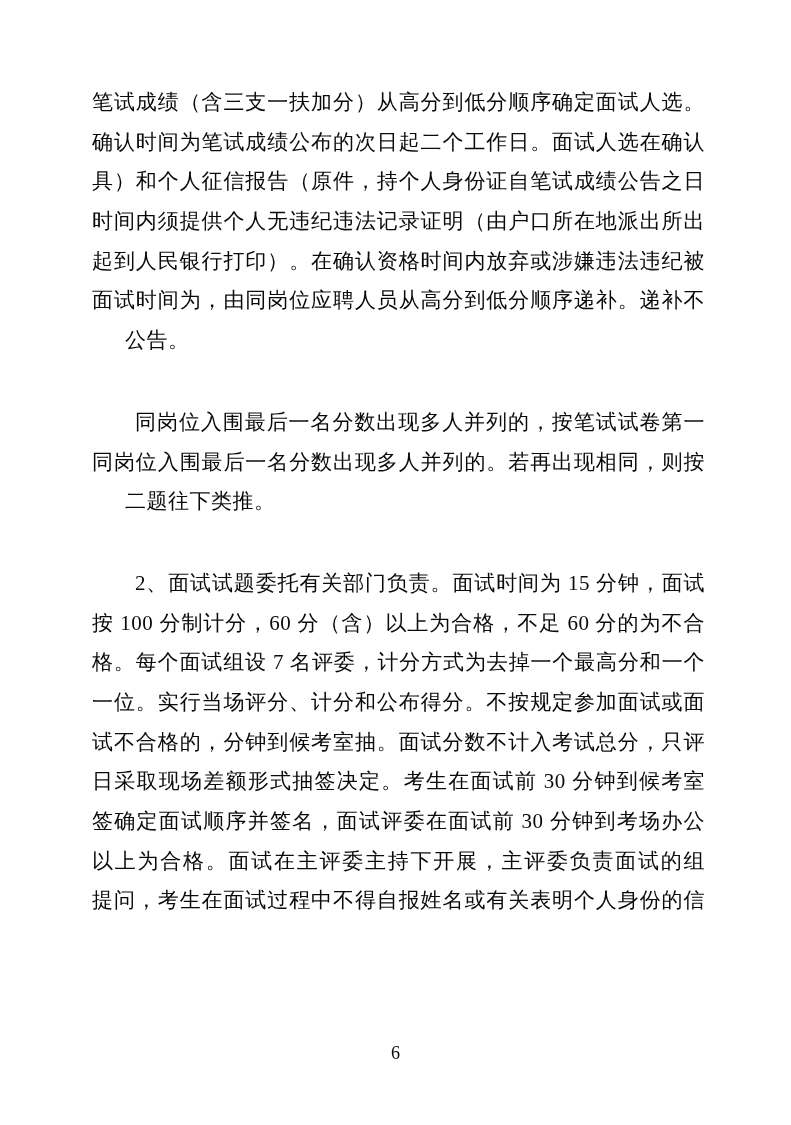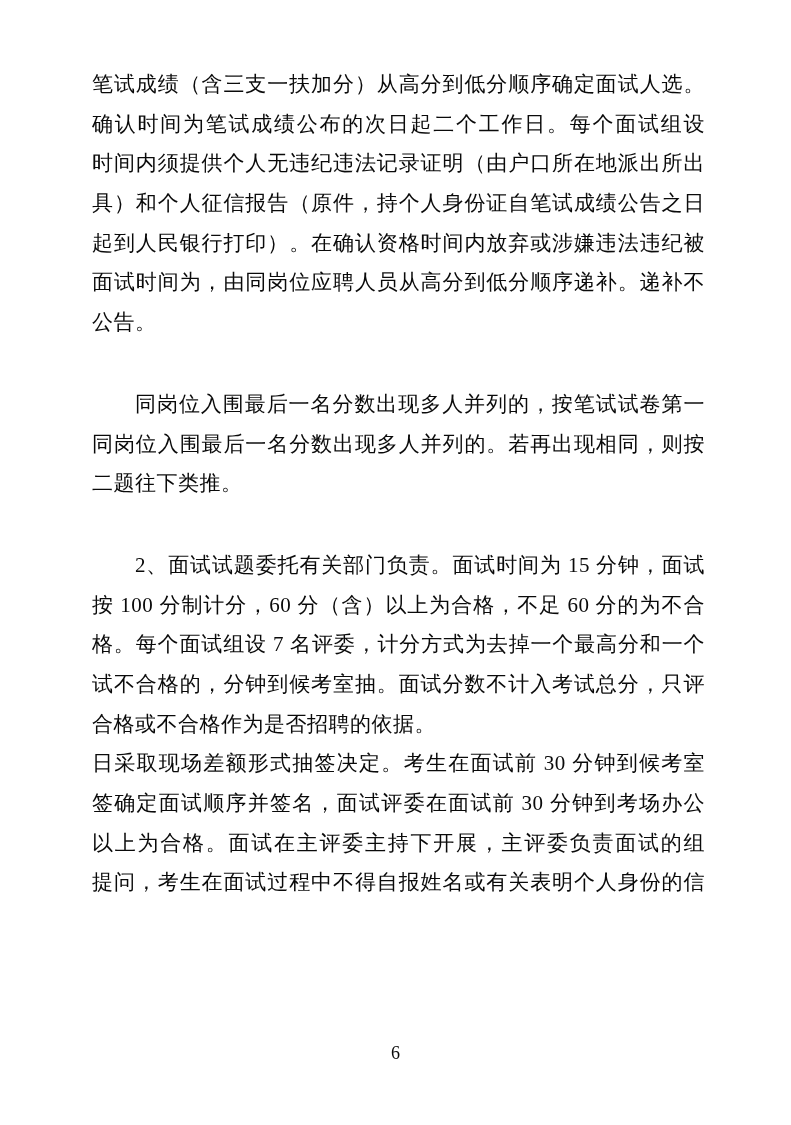--- a/index.html
+++ b/index.html
@@ -16,34 +16,35 @@
     color: #0a0a0a;
   }
   .page {
     position: absolute;
     inset: 0;
     background: #ffffff;
   }
   .text-block {
     position: absolute;
     left: 92px;
-    top: 65px;
+    top: 83px;
     width: 613px;
   }
   .line {
     font-size: 21px;
     line-height: 39.7px;
     height: 39.7px;
     text-align: justify;
     text-align-last: justify;
     letter-spacing: 0.5px;
     overflow: hidden;
   }
   .line.end {
     text-align-last: left;
+    margin-left: 33px;
   }
   .line.indent {
     padding-left: 43px;
     margin-top: 42px;
   }
   .page-number {
     position: absolute;
     top: 1042px;
     left: 0;
     width: 791px;
@@ -52,33 +53,33 @@
     line-height: 22px;
     color: #0a0a0a;
   }
 </style>
 </head>
 <body>
 
 <div class="page">
   <div class="text-block">
     <div class="line">笔试成绩（含三支一扶加分）从高分到低分顺序确定面试人选。</div>
-    <div class="line">确认时间为笔试成绩公布的次日起二个工作日。每个面试组设</div>
+    <div class="line">确认时间为笔试成绩公布的次日起二个工作日。面试人选在确认</div>
+    <div class="line">具）和个人征信报告（原件，持个人身份证自笔试成绩公告之日</div>
     <div class="line">时间内须提供个人无违纪违法记录证明（由户口所在地派出所出</div>
-    <div class="line">具）和个人征信报告（原件，持个人身份证自笔试成绩公告之日</div>
     <div class="line">起到人民银行打印）。在确认资格时间内放弃或涉嫌违法违纪被取</div>
     <div class="line">面试时间为，由同岗位应聘人员从高分到低分顺序递补。递补不再</div>
     <div class="line end">公告。</div>
     <div class="line indent">同岗位入围最后一名分数出现多人并列的，按笔试试卷第一</div>
     <div class="line">同岗位入围最后一名分数出现多人并列的。若再出现相同，则按第</div>
     <div class="line end">二题往下类推。</div>
     <div class="line indent">2、面试试题委托有关部门负责。面试时间为 15 分钟，面试</div>
     <div class="line">按 100 分制计分，60 分（含）以上为合格，不足 60 分的为不合</div>
     <div class="line">格。每个面试组设 7 名评委，计分方式为去掉一个最高分和一个</div>
+    <div class="line">一位。实行当场评分、计分和公布得分。不按规定参加面试或面</div>
     <div class="line">试不合格的，分钟到候考室抽。面试分数不计入考试总分，只评定</div>
-    <div class="line end">合格或不合格作为是否招聘的依据。</div>
     <div class="line">日采取现场差额形式抽签决定。考生在面试前 30 分钟到候考室抽</div>
     <div class="line">签确定面试顺序并签名，面试评委在面试前 30 分钟到考场办公室</div>
     <div class="line">以上为合格。面试在主评委主持下开展，主评委负责面试的组织、</div>
     <div class="line">提问，考生在面试过程中不得自报姓名或有关表明个人身份的信</div>
   </div>
   <div class="page-number">6</div>
 </div>
 
 </body></html>

